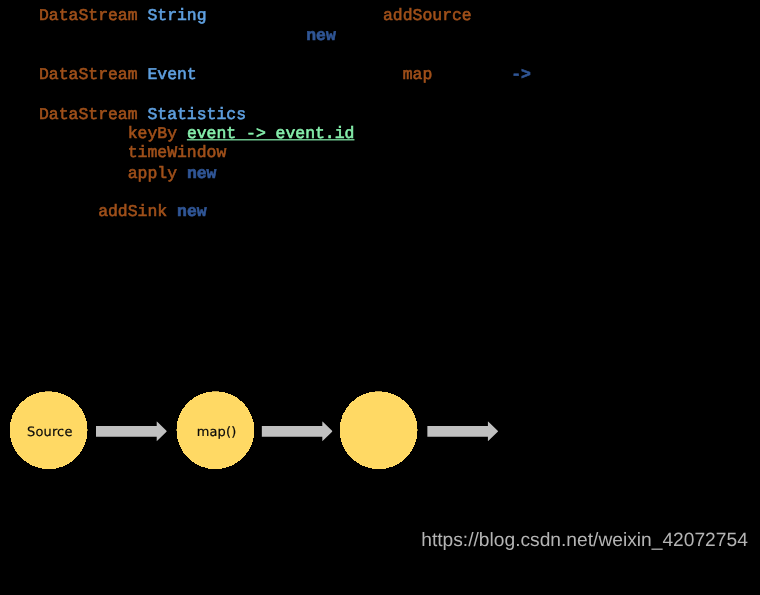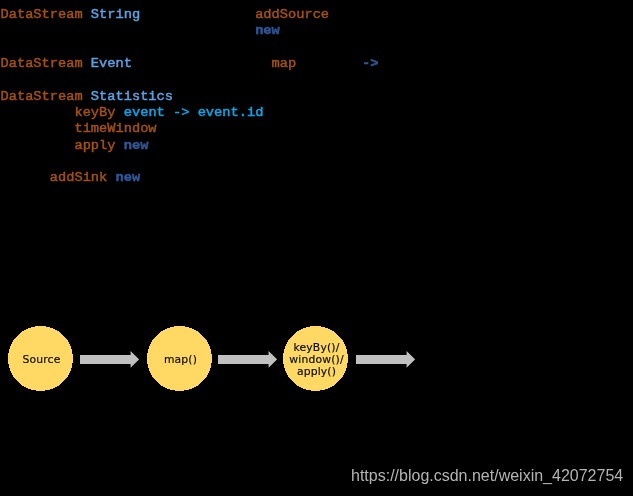--- a/index.html
+++ b/index.html
@@ -18,24 +18,24 @@
     font-family:"Liberation Mono",monospace;
     font-size:13.7px;
     line-height:16.33px;
     white-space:pre;
     color:#000000;
     letter-spacing:0;
     -webkit-text-stroke:0.48px currentColor;
   }
   #code .ln{display:block;height:16.33px;padding-left:0.5px;}
   .t-def   {color:#000000;}
-  .t-kw    {color:#a0501a;}
+  .t-kw    {color:#a0501a;padding-left:32px;}
   .t-type  {color:#5fa0e0;text-align:center;}
   .t-new   {color:#305696;font-weight:bold;}
-  .t-dim   {color:#0ea5e9;}
+  .t-dim   {color:#86efac;text-decoration:underline;}
 
   
   #diagram{position:absolute;left:0;top:0;width:633px;height:496px;}
 
   .node{
     position:absolute;
     display:flex;align-items:center;justify-content:center;
     text-align:center;
     font-family:"DejaVu Sans",sans-serif;
     font-size:10.8px;
@@ -86,29 +86,24 @@
     </div>
 
     <svg class="arrow" style="left:217.8px;top:351.1px;width:59.2px;height:16.8px;" viewBox="0 0 59.2 16.8">
       <path d="M0 3.9 L50.6 3.9 L50.6 0 L59.2 8.4 L50.6 16.8 L50.6 12.9 L0 12.9 Z" fill="#c0c0c0"></path>
     </svg>
 
     <div class="node" style="left:283px;top:326px;width:65px;height:65px;">
       <svg width="65" height="65">
           <circle cx="32.5" cy="32.5" r="32.5" fill="#ffd964" shape-rendering="crispEdges"></circle>
         </svg>
-      <span>
-        <span>keyBy()/</span><br>
-        <span>window()/</span><br>
-        <span>apply()</span>
-      </span>
     </div>
 
     <svg class="arrow" style="left:355.8px;top:351.1px;width:59.2px;height:16.8px;" viewBox="0 0 59.2 16.8">
       <path d="M0 3.9 L50.6 3.9 L50.6 0 L59.2 8.4 L50.6 16.8 L50.6 12.9 L0 12.9 Z" fill="#c0c0c0"></path>
     </svg>
 
 
   </div>
 
-  <div id="watermark" style="left:351px;top:467px;">https://blog.csdn.net/weixin_42072754</div>
+  <div id="watermark" style="left:351px;top:442px;">https://blog.csdn.net/weixin_42072754</div>
 
 </div>
 
 </body></html>

